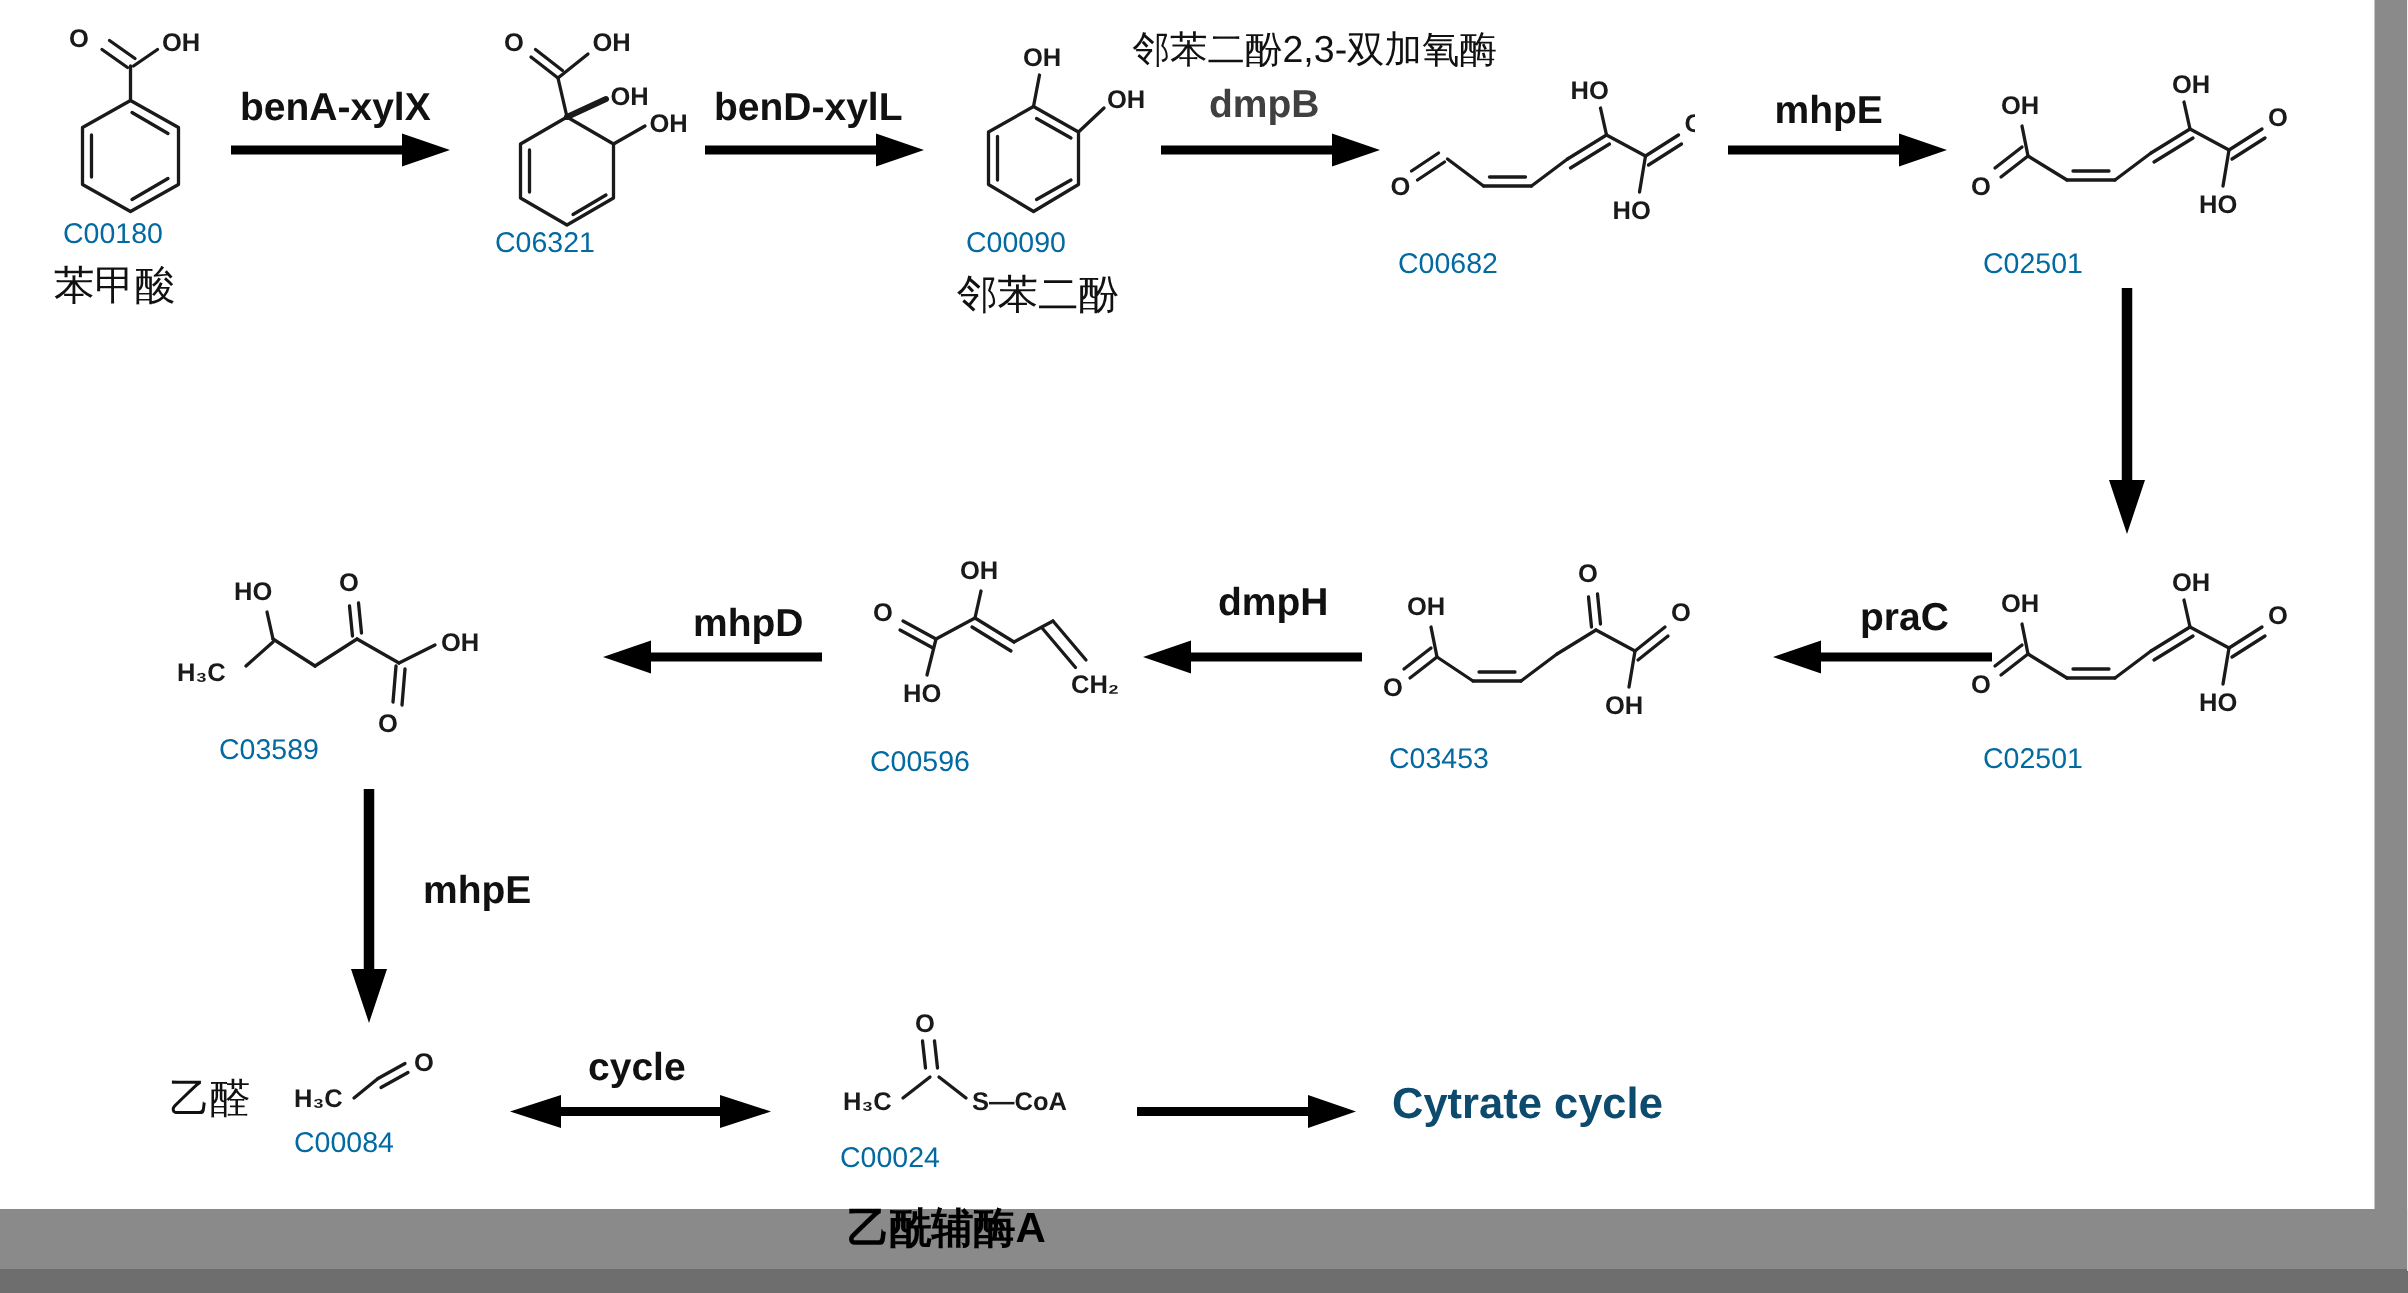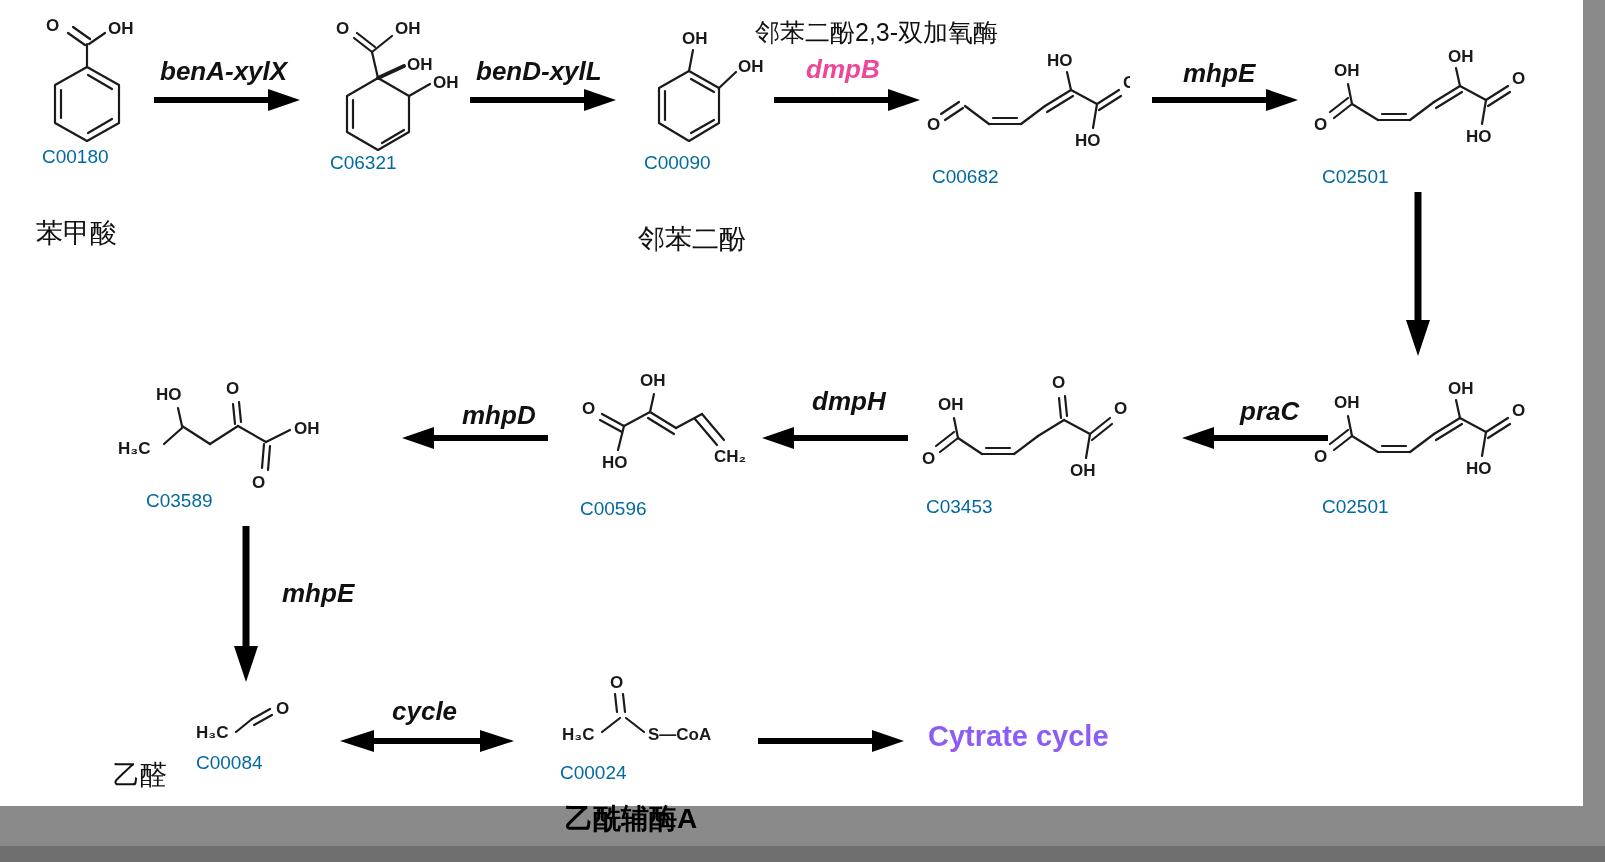--- a/index.html
+++ b/index.html
@@ -1,26 +1,26 @@
 <!DOCTYPE html>
 <html><head>
 <meta charset="utf-8">
 <style>
   html,body{margin:0;padding:0;background:#fff;}
   #canvas{
     position:relative;width:1605px;height:862px;background:#ffffff;
     font-family:"Liberation Sans","DejaVu Sans",sans-serif;overflow:hidden;color:#111;
   }
   .abs{position:absolute;}
-  .enzyme{font-weight:700;font-size:26px;color:#111;white-space:nowrap;font-style:italic;}
-  .enzyme.red{color:#ec4899;}
+  .enzyme{font-weight:700;font-size:26px;color:#111;white-space:nowrap;}
+  .enzyme.red{color:#404040;}
   .cid{font-family:Liberation Sans, sans-serif;font-size:19px;color:#0369a1;white-space:nowrap;}
-  .cn{font-size:27px;color:#111;white-space:nowrap;margin-top:43px;}
+  .cn{font-size:27px;color:#111;white-space:nowrap;}
   .cn-small{font-size:25px;color:#111;white-space:nowrap;margin-left:29px;}
-  .title-en{font-weight:700;font-size:29px;color:#8b5cf6;white-space:nowrap;}
+  .title-en{font-weight:700;font-size:29px;color:#0c4a6e;white-space:nowrap;}
   .cn-bold{font-weight:700;font-size:28px;color:#000;white-space:nowrap;}
   .struct line,.struct path{stroke:#1a1a1a;stroke-width:2.2;fill:none;stroke-linecap:round;stroke-linejoin:round;}
   .struct .wedge{stroke-width:4;}
   .struct text{font:600 17px "Liberation Sans","DejaVu Sans",sans-serif;fill:#1a1a1a;}
   .arrow line{stroke:#000;stroke-width:6;}
   .arrow .thin{stroke-width:7;}
   .arrow polygon{fill:#000;stroke:none;}
   .graybar{background:#8a8a8a;}
   .graybar-dark{background:#6e6e6e;}
 </style>

